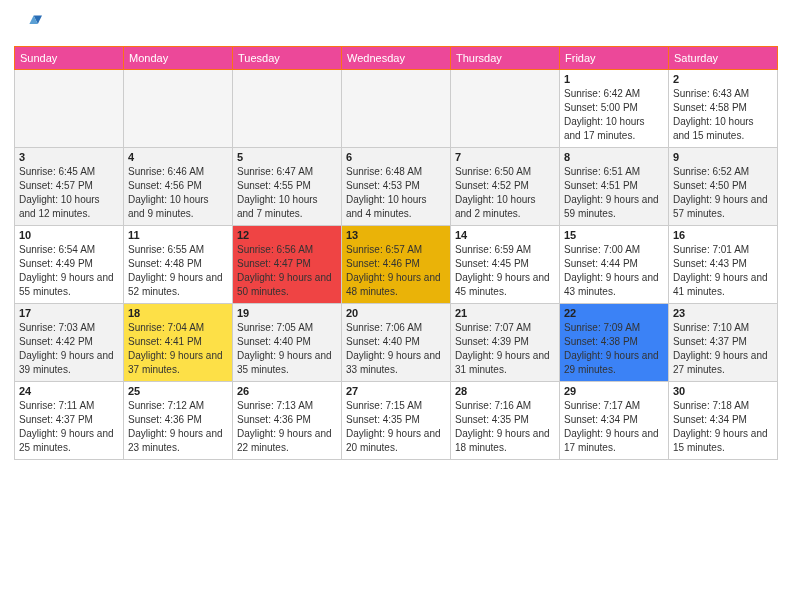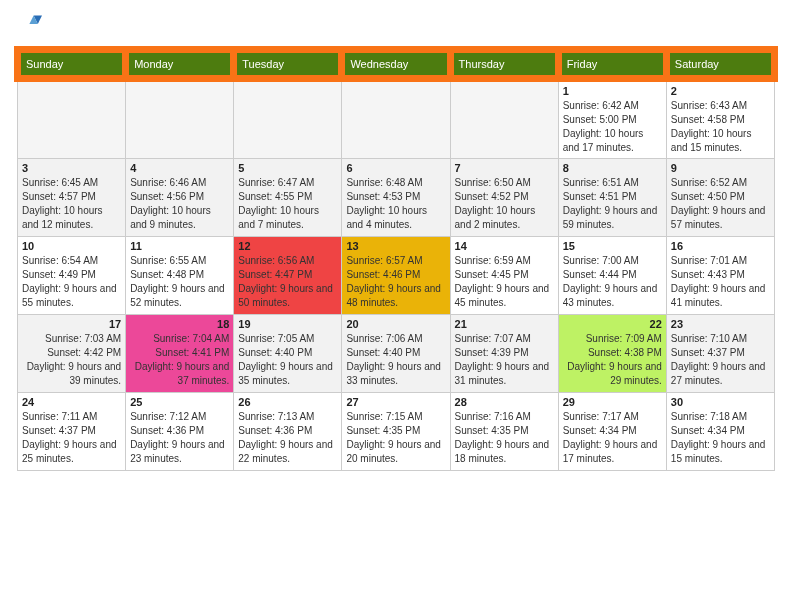--- a/index.html
+++ b/index.html
@@ -58,27 +58,27 @@
       font-size: 14px;
       color: #555;
       margin-top: 2px;
     }
     .calendar {
       width: 100%;
       border-collapse: collapse;
       font-size: 10px;
     }
     .calendar th {
-      background: #4d7c0f;
+      background: #ec4899;
       color: #fff;
       text-align: left;
       padding: 5px 5px;
       font-size: 11px;
       font-weight: normal;
-      border: 7px solid #f97316;
+      border: 1px solid #f97316;
     }
     .calendar td {
       border: 1px solid #ccc;
       vertical-align: top;
       padding: 3px 4px;
       width: calc(100% / 7);
       height: 78px;
       background: #fff;
     }
     .calendar td.empty {
@@ -206,41 +206,41 @@
           <td style="background: rgb(255, 255, 255);">
             <span class="day-num">15</span>
             <div class="day-info">Sunrise: 7:00 AM<br>Sunset: 4:44 PM<br>Daylight: 9 hours and 43 minutes.</div>
           </td>
           <td style="background: rgb(255, 255, 255);">
             <span class="day-num">16</span>
             <div class="day-info">Sunrise: 7:01 AM<br>Sunset: 4:43 PM<br>Daylight: 9 hours and 41 minutes.</div>
           </td>
         </tr>
         <tr>
-          <td style="background: rgb(242, 242, 242); text-align: right;">
+          <td style="background: rgb(242, 242, 242);">
             <span class="day-num">17</span>
             <div class="day-info">Sunrise: 7:03 AM<br>Sunset: 4:42 PM<br>Daylight: 9 hours and 39 minutes.</div>
           </td>
-          <td style="background: #ec4899; text-align: right;">
+          <td style="background: #fde047;">
             <span class="day-num">18</span>
             <div class="day-info">Sunrise: 7:04 AM<br>Sunset: 4:41 PM<br>Daylight: 9 hours and 37 minutes.</div>
           </td>
           <td style="background: rgb(242, 242, 242);">
             <span class="day-num">19</span>
             <div class="day-info">Sunrise: 7:05 AM<br>Sunset: 4:40 PM<br>Daylight: 9 hours and 35 minutes.</div>
           </td>
           <td style="background: rgb(242, 242, 242);">
             <span class="day-num">20</span>
             <div class="day-info">Sunrise: 7:06 AM<br>Sunset: 4:40 PM<br>Daylight: 9 hours and 33 minutes.</div>
           </td>
           <td style="background: rgb(242, 242, 242);">
             <span class="day-num">21</span>
             <div class="day-info">Sunrise: 7:07 AM<br>Sunset: 4:39 PM<br>Daylight: 9 hours and 31 minutes.</div>
           </td>
-          <td style="background: #bef264; text-align: right;">
+          <td style="background: #3b82f6;">
             <span class="day-num">22</span>
             <div class="day-info">Sunrise: 7:09 AM<br>Sunset: 4:38 PM<br>Daylight: 9 hours and 29 minutes.</div>
           </td>
           <td style="background: rgb(242, 242, 242);">
             <span class="day-num">23</span>
             <div class="day-info">Sunrise: 7:10 AM<br>Sunset: 4:37 PM<br>Daylight: 9 hours and 27 minutes.</div>
           </td>
         </tr>
         <tr>
           <td style="background: rgb(255, 255, 255);">

